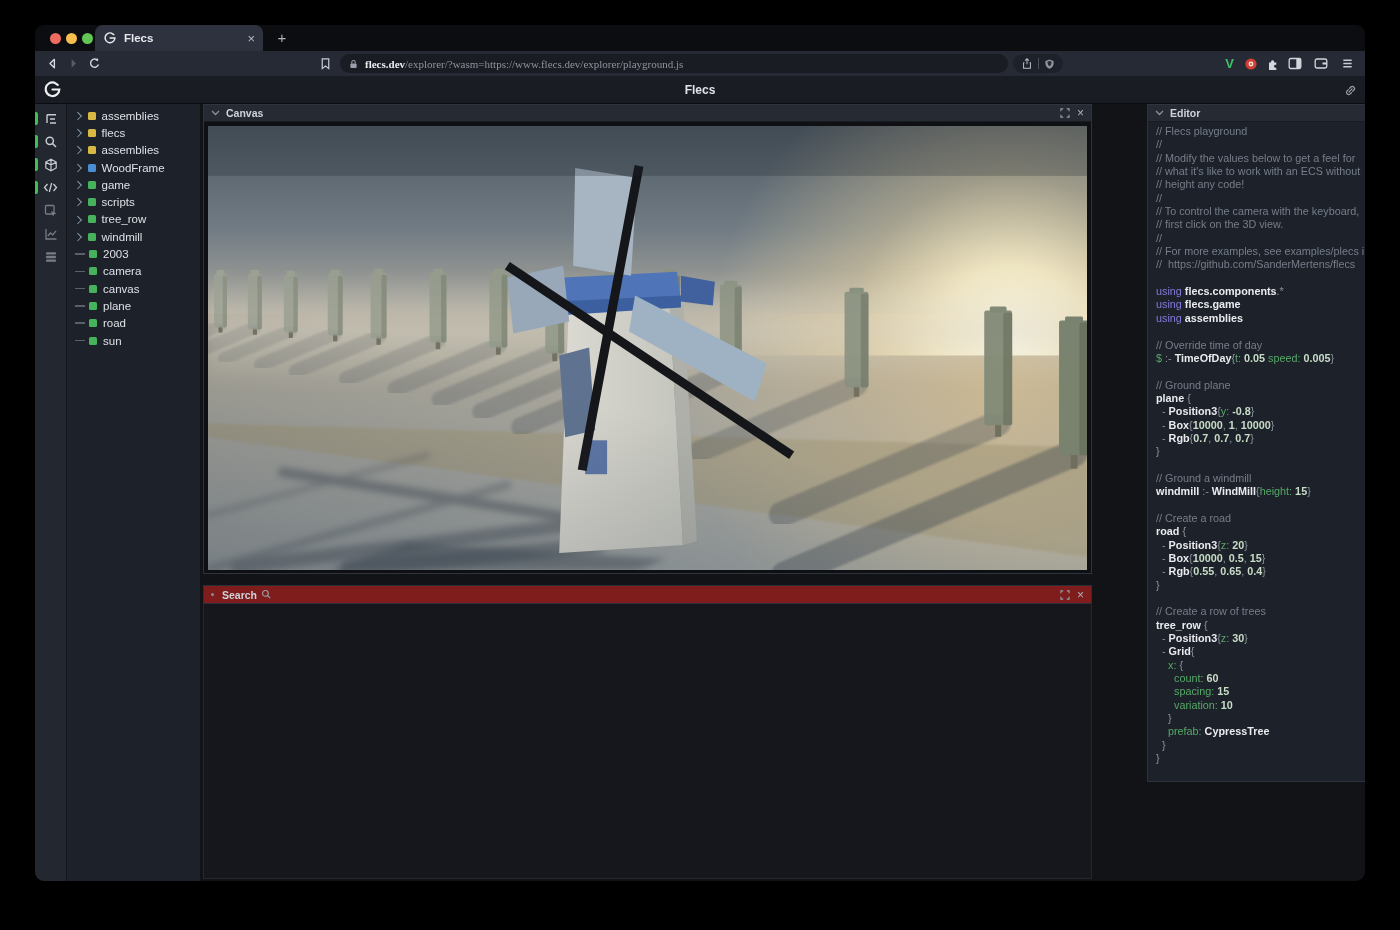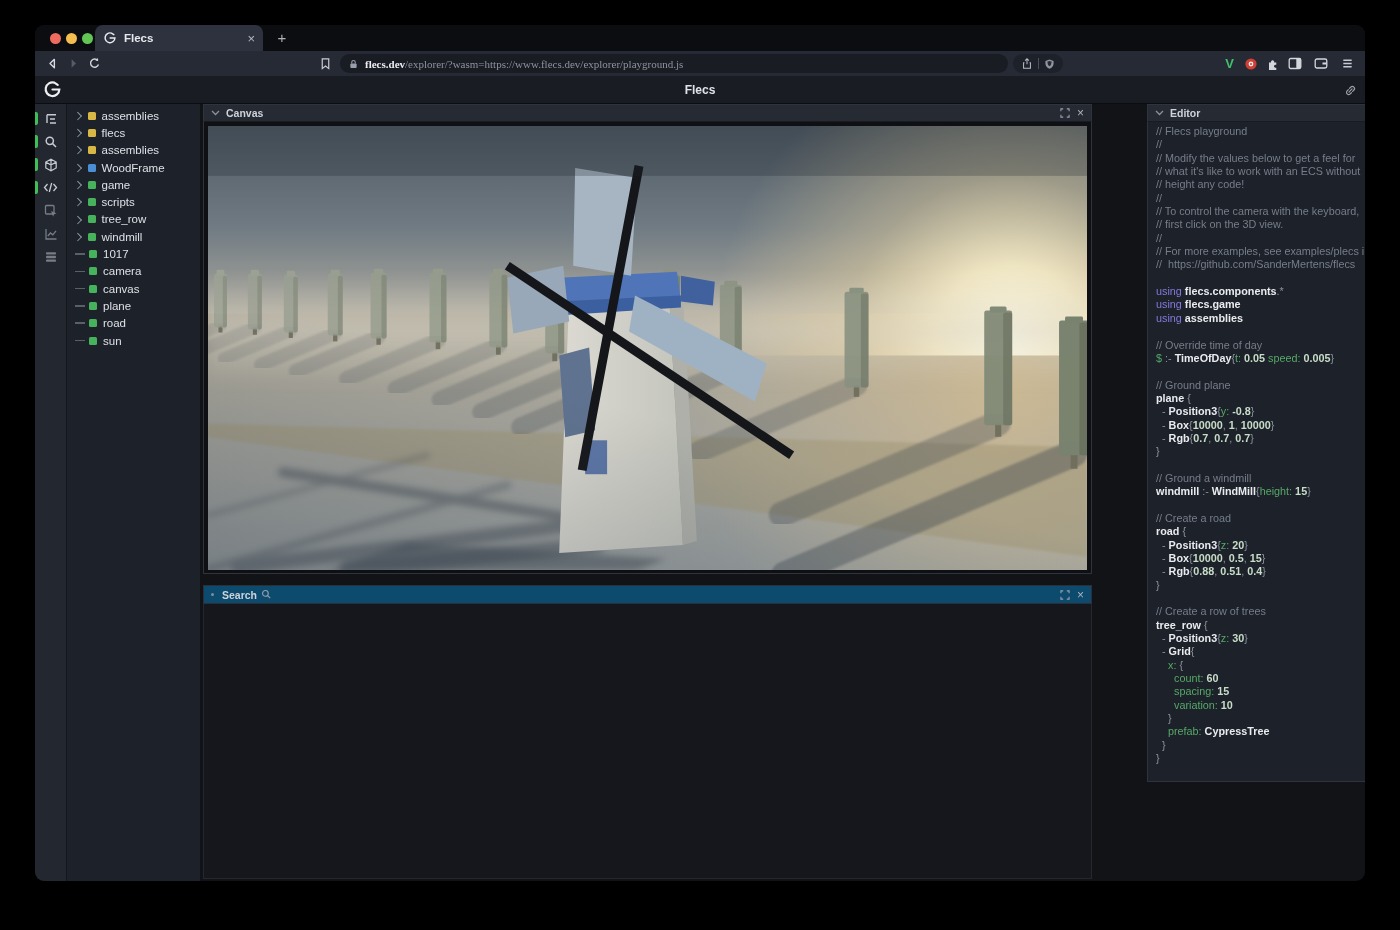--- a/index.html
+++ b/index.html
@@ -265,21 +265,21 @@
         <span class="tlabel">tree_row</span>
       </div>
       <div class="trow">
         <span class="chev"></span>
         <span class="sq" style="background: rgb(71, 178, 92);"></span>
         <span class="tlabel">windmill</span>
       </div>
       <div class="trow">
         <span class="dash"></span>
         <span class="sq" style="background: rgb(71, 178, 92);"></span>
-        <span class="tlabel">1017</span>
+        <span class="tlabel">2003</span>
       </div>
       <div class="trow">
         <span class="dash"></span>
         <span class="sq" style="background: rgb(71, 178, 92);"></span>
         <span class="tlabel">camera</span>
       </div>
       <div class="trow">
         <span class="dash"></span>
         <span class="sq" style="background: rgb(71, 178, 92);"></span>
         <span class="tlabel">canvas</span>
@@ -472,21 +472,21 @@
           <path d="M300 140 L585 330" stroke="#15161a" stroke-width="9"></path>
         </g>
 
         <rect x="0" y="188" width="881" height="257" fill="url(#darkbl)"></rect>
         <rect x="0" y="0" width="881" height="50" fill="#1c232c" opacity="0.25"></rect>
       </svg>
     </div>
   </div>
 
   <div class="panel" style="left:168px;top:560px;width:889px;height:294px;">
-    <div class="phead" style="height:19px;background:#0c4a6e;border-color:#2a2f38;align-items:center;">
+    <div class="phead" style="height:19px;background:#7f1d1d;border-color:#2a2f38;align-items:center;">
       <span class="pdot"></span>
       <span class="ptitle" style="flex:none;">Search</span>
       <span style="margin-left:4px;display:flex;">
         <svg width="11" height="11" viewBox="0 0 12 12">
             <circle cx="4.8" cy="4.8" r="3.1" fill="none" stroke="#9aa0ab" stroke-width="1.2"></circle>
             <path d="M7.2 7.2 L10 10" stroke="#9aa0ab" stroke-width="1.2"></path>
           </svg>
       </span>
       <span style="flex:1;"></span>
       <span class="picon">
@@ -539,21 +539,21 @@
         <div class="code-line"><span class="tk-punct">  - </span><span class="tk-ident">Rgb</span><span class="tk-punct">{</span><span class="tk-num">0.7</span><span class="tk-punct">, </span><span class="tk-num">0.7</span><span class="tk-punct">, </span><span class="tk-num">0.7</span><span class="tk-punct">}</span></div>
         <div class="code-line"><span class="tk-punct">}</span></div>
         <div class="code-line"></div>
         <div class="code-line"><span class="tk-comment">// Ground a windmill</span></div>
         <div class="code-line"><span class="tk-ident">windmill</span><span class="tk-punct"> :- </span><span class="tk-ident">WindMill</span><span class="tk-punct">{</span><span class="tk-key">height:</span><span class="tk-num"> 15</span><span class="tk-punct">}</span></div>
         <div class="code-line"></div>
         <div class="code-line"><span class="tk-comment">// Create a road</span></div>
         <div class="code-line"><span class="tk-ident">road</span><span class="tk-punct"> {</span></div>
         <div class="code-line"><span class="tk-punct">  - </span><span class="tk-ident">Position3</span><span class="tk-punct">{</span><span class="tk-key">z:</span><span class="tk-num"> 20</span><span class="tk-punct">}</span></div>
         <div class="code-line"><span class="tk-punct">  - </span><span class="tk-ident">Box</span><span class="tk-punct">{</span><span class="tk-num">10000</span><span class="tk-punct">, </span><span class="tk-num">0.5</span><span class="tk-punct">, </span><span class="tk-num">15</span><span class="tk-punct">}</span></div>
-        <div class="code-line"><span class="tk-punct">  - </span><span class="tk-ident">Rgb</span><span class="tk-punct">{</span><span class="tk-num">0.88</span><span class="tk-punct">, </span><span class="tk-num">0.51</span><span class="tk-punct">, </span><span class="tk-num">0.4</span><span class="tk-punct">}</span></div>
+        <div class="code-line"><span class="tk-punct">  - </span><span class="tk-ident">Rgb</span><span class="tk-punct">{</span><span class="tk-num">0.55</span><span class="tk-punct">, </span><span class="tk-num">0.65</span><span class="tk-punct">, </span><span class="tk-num">0.4</span><span class="tk-punct">}</span></div>
         <div class="code-line"><span class="tk-punct">}</span></div>
         <div class="code-line"></div>
         <div class="code-line"><span class="tk-comment">// Create a row of trees</span></div>
         <div class="code-line"><span class="tk-ident">tree_row</span><span class="tk-punct"> {</span></div>
         <div class="code-line"><span class="tk-punct">  - </span><span class="tk-ident">Position3</span><span class="tk-punct">{</span><span class="tk-key">z:</span><span class="tk-num"> 30</span><span class="tk-punct">}</span></div>
         <div class="code-line"><span class="tk-punct">  - </span><span class="tk-ident">Grid</span><span class="tk-punct">{</span></div>
         <div class="code-line"><span class="tk-key">    x:</span><span class="tk-punct"> {</span></div>
         <div class="code-line"><span class="tk-key">      count:</span><span class="tk-num"> 60</span></div>
         <div class="code-line"><span class="tk-key">      spacing:</span><span class="tk-num"> 15</span></div>
         <div class="code-line"><span class="tk-key">      variation:</span><span class="tk-num"> 10</span></div>

